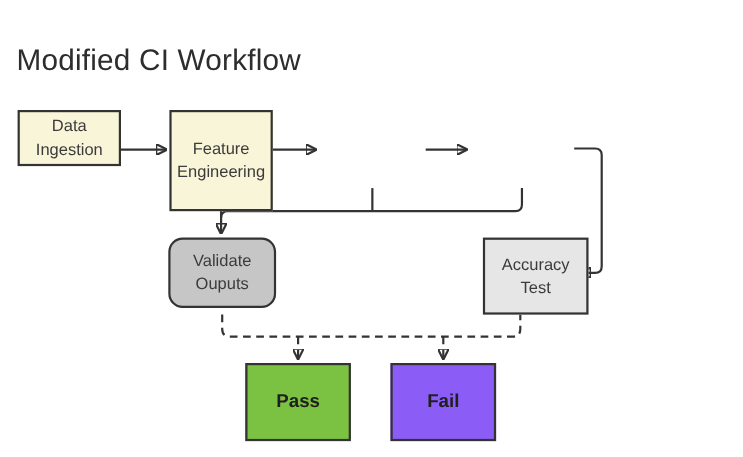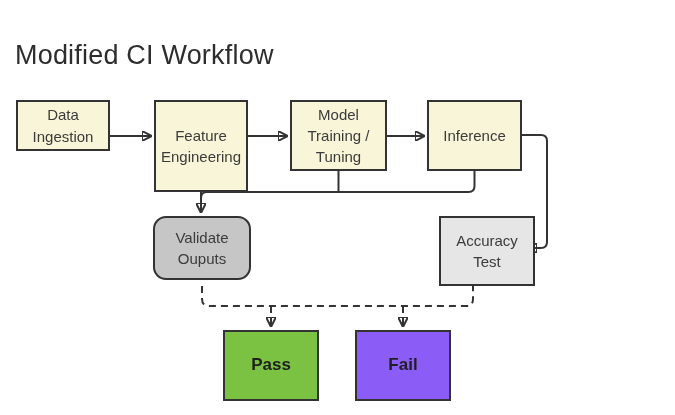--- a/index.html
+++ b/index.html
@@ -72,27 +72,21 @@
   </svg>
 
   <div class="node yellow" style="left:16px;top:100px;width:94px;height:51px;">
     <span>Data Ingestion</span>
   </div>
 
   <div class="node yellow" style="left:154px;top:100px;width:94px;height:92px;">
     <span>Feature Engineering</span>
   </div>
 
-  <div class="node yellow" style="left:290px;top:100px;width:97px;height:71px;">
-    <span>Model Training / Tuning</span>
-  </div>
 
-  <div class="node yellow" style="left:427px;top:100px;width:95px;height:71px;">
-    <span>Inference</span>
-  </div>
 
   <div class="node gray-dark" style="left:153px;top:216px;width:98px;height:64px;">
     <span>Validate Ouputs</span>
   </div>
 
   <div class="node gray-light" style="left:427px;top:216px;width:96px;height:70px;">
     <span>Accuracy Test</span>
   </div>
 
   <div class="node green result" style="left:223px;top:330px;width:96px;height:71px;">

